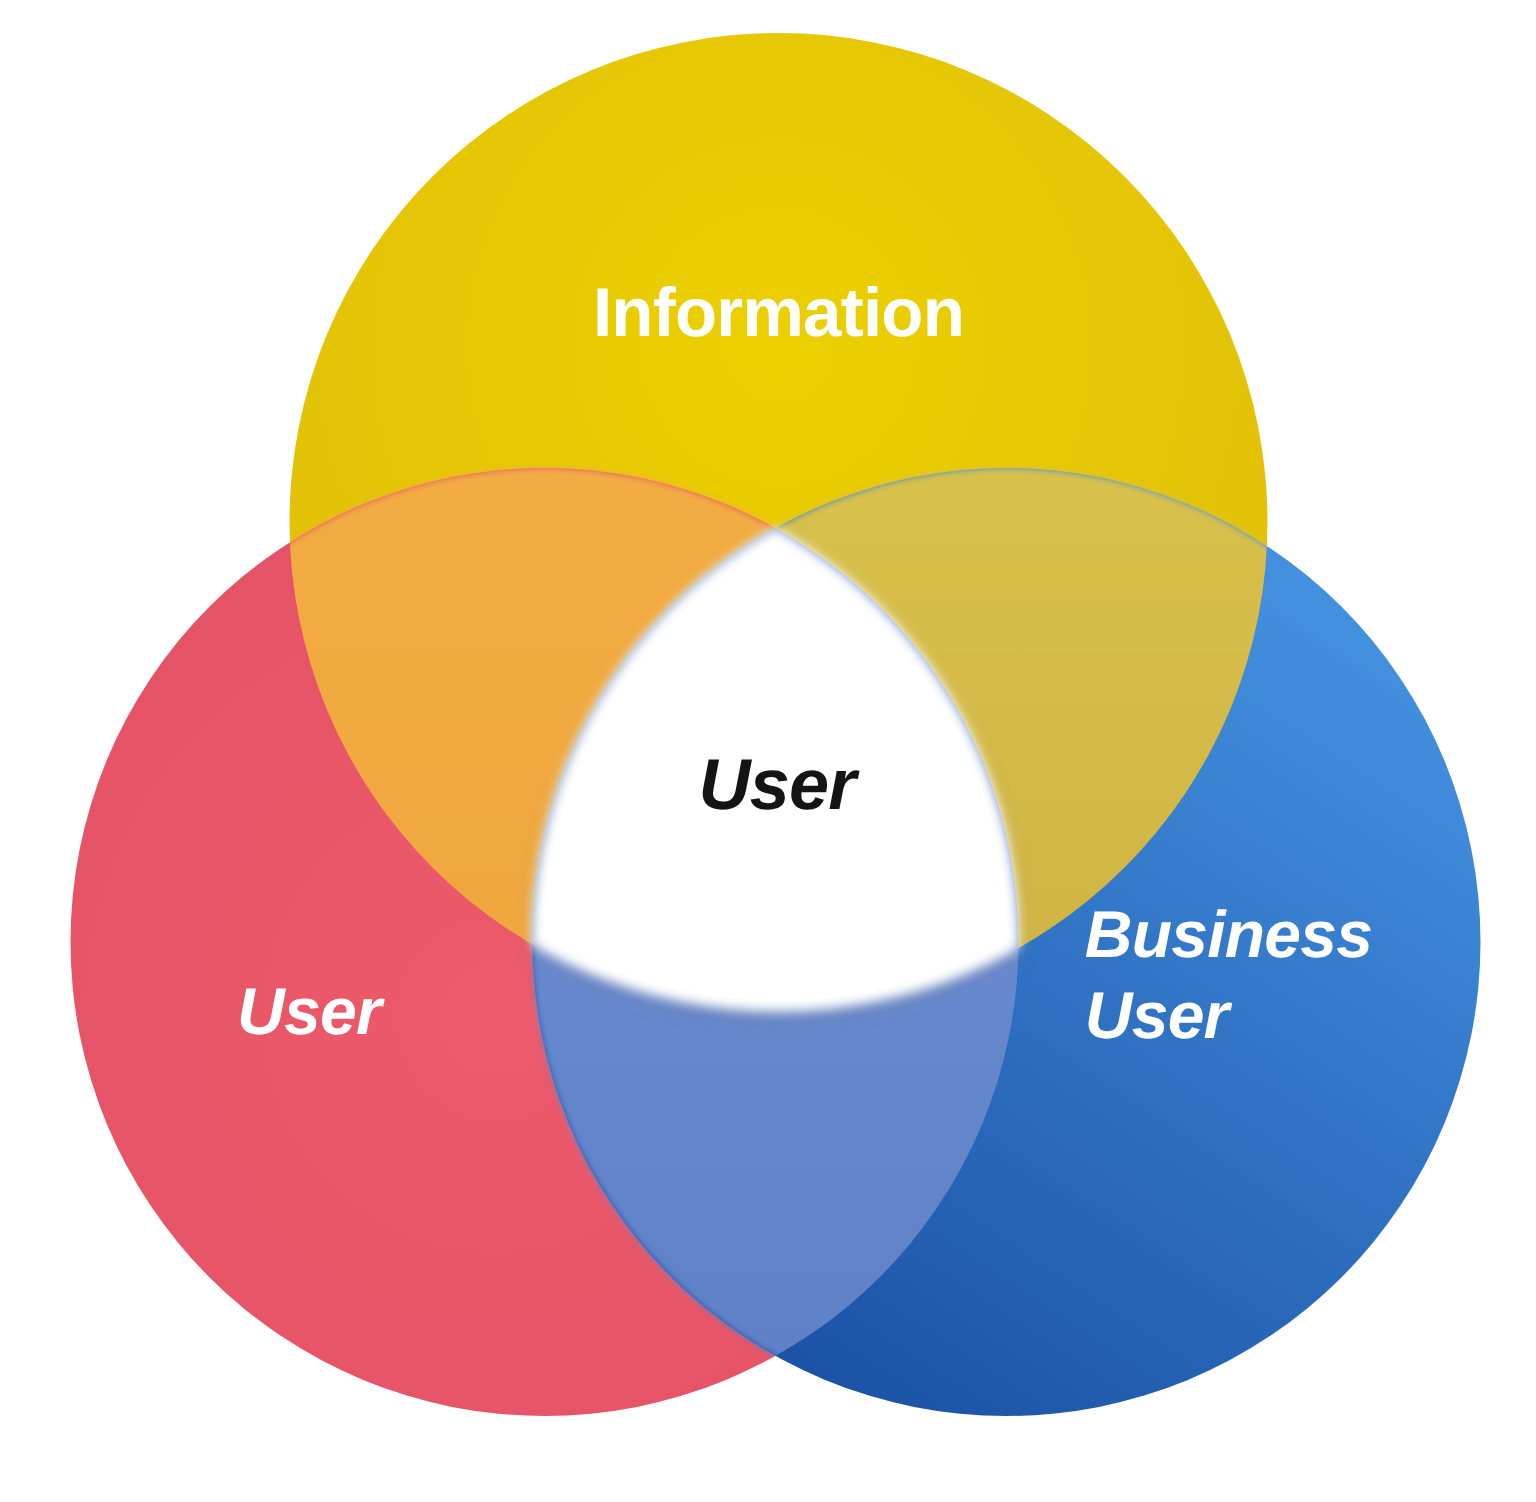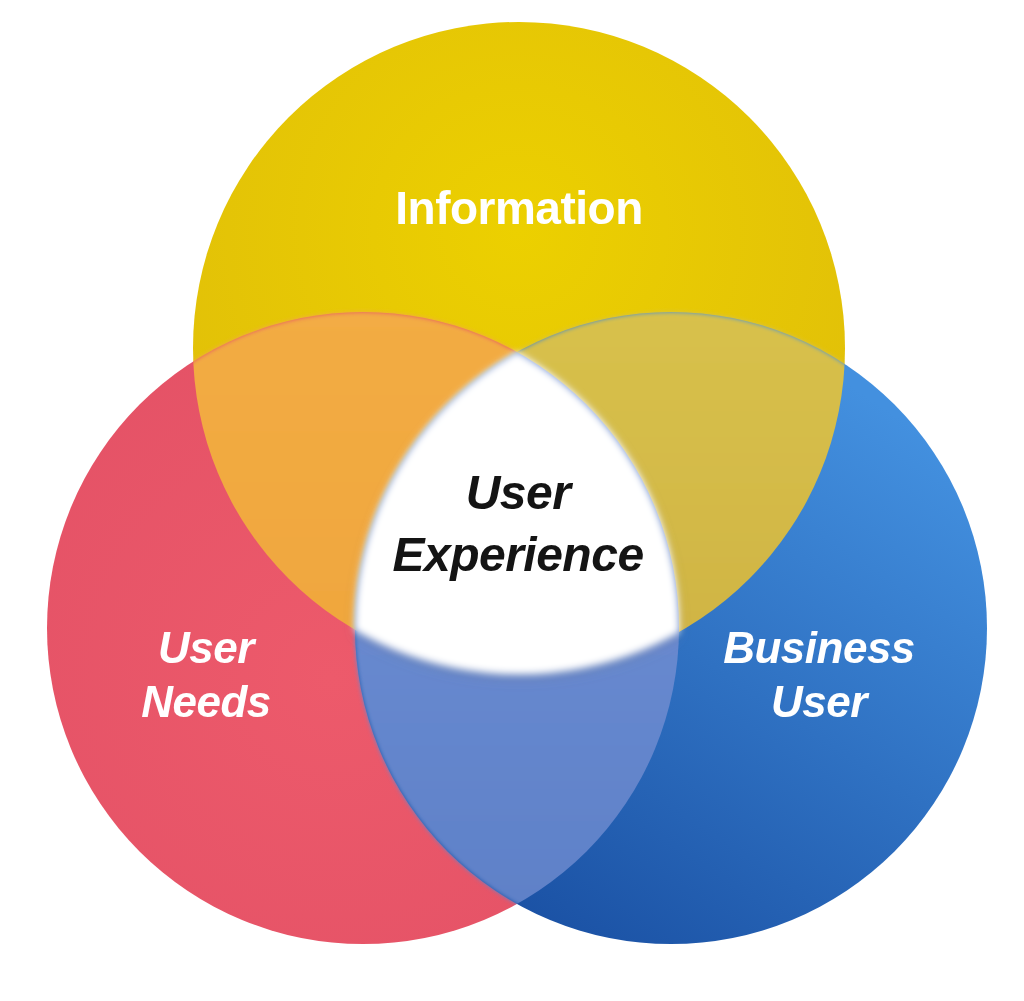--- a/index.html
+++ b/index.html
@@ -18,34 +18,34 @@
     position: absolute;
     left: 0; top: 0;
     width: 1024px;
     height: 1001px;
     display: block;
   }
 
   .label {
     position: absolute;
     transform: translate(-50%, -50%);
-    text-align: center;
+    text-align: left;
     font-weight: 700;
     letter-spacing: -0.5px;
     white-space: nowrap;
     user-select: none;
   }
   .label .line { display: block; font-style: italic; }
 
   .label--light { color: var(--c-label_text, #ffffff); }
   .label--dark  { color: var(--c-center_text, #141414); }
 
   .label--information    { left: 519px; top: 208px; font-size: 46px; }
   .label--user-needs     { left: 206px; top: 675px; font-size: 44px; line-height: 54px; }
-  .label--business-goals { left: 819px; top: 675px; font-size: 44px; line-height: 54px; }
+  .label--business-goals { left: 819px; top: 651px; font-size: 44px; line-height: 54px; }
   .label--center         { left: 518px; top: 524px; font-size: 48px; line-height: 62px; }
 
   
   .stopA-info  { stop-color: var(--c-information_center, #ecd000); }
   .stopB-info  { stop-color: var(--c-information_edge,  #debb0b); }
   .stopA-needs { stop-color: var(--c-user_needs_center, #ed5a6b); }
   .stopB-needs { stop-color: var(--c-user_needs_edge,   #e25065); }
   .stopA-goals { stop-color: var(--c-business_goals_light, #4390df); }
   .stopB-goals { stop-color: var(--c-business_goals_dark,  #1b52a5); }
   .stopA-orange{ stop-color: var(--c-overlap_info_needs_top,    #f3ac44); }
@@ -134,26 +134,24 @@
           <circle class="center-fill" cx="519" cy="348" r="326"></circle>
         </g>
       </g>
     </g>
   </svg>
 
   <div class="label label--light label--information">Information</div>
 
   <div class="label label--light label--user-needs">
     <span class="line">User</span>
-    <span class="line">Needs</span>
   </div>
 
   <div class="label label--light label--business-goals">
     <span class="line">Business</span>
     <span class="line">User</span>
   </div>
 
   <div class="label label--dark label--center">
     <span class="line">User</span>
-    <span class="line">Experience</span>
   </div>
 
 </div>
 
 </body></html>

